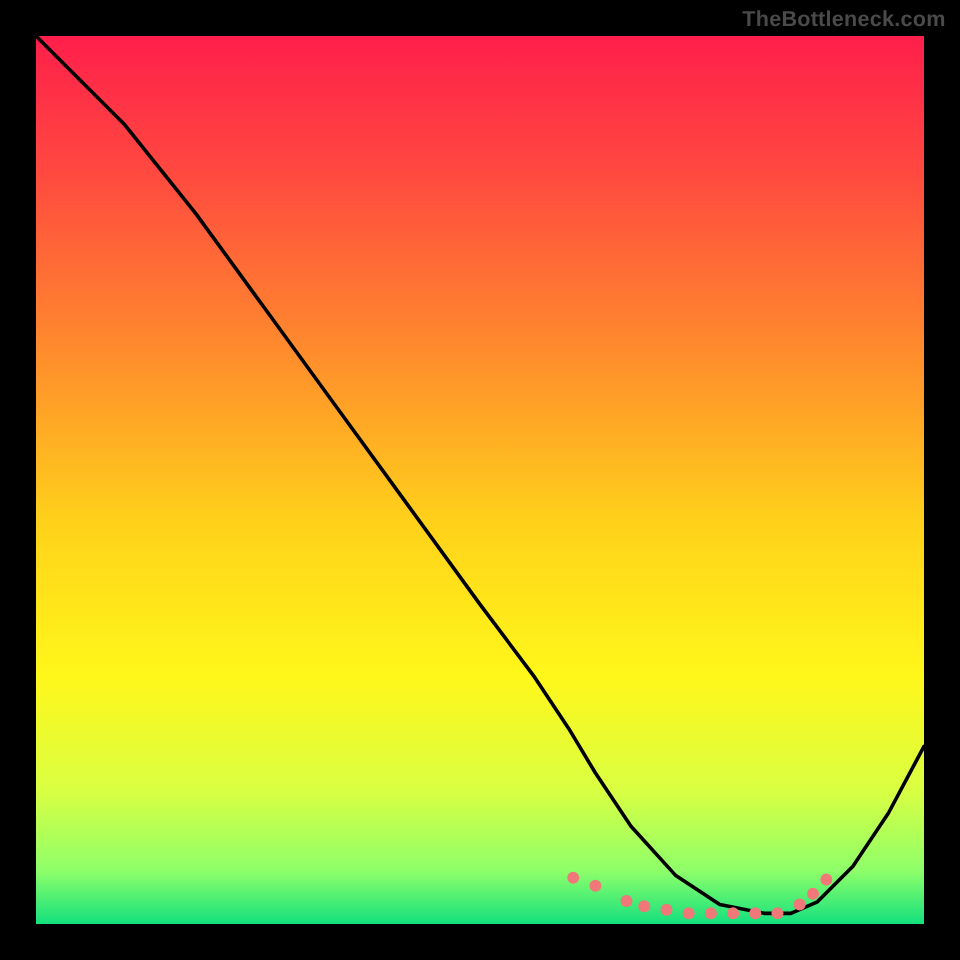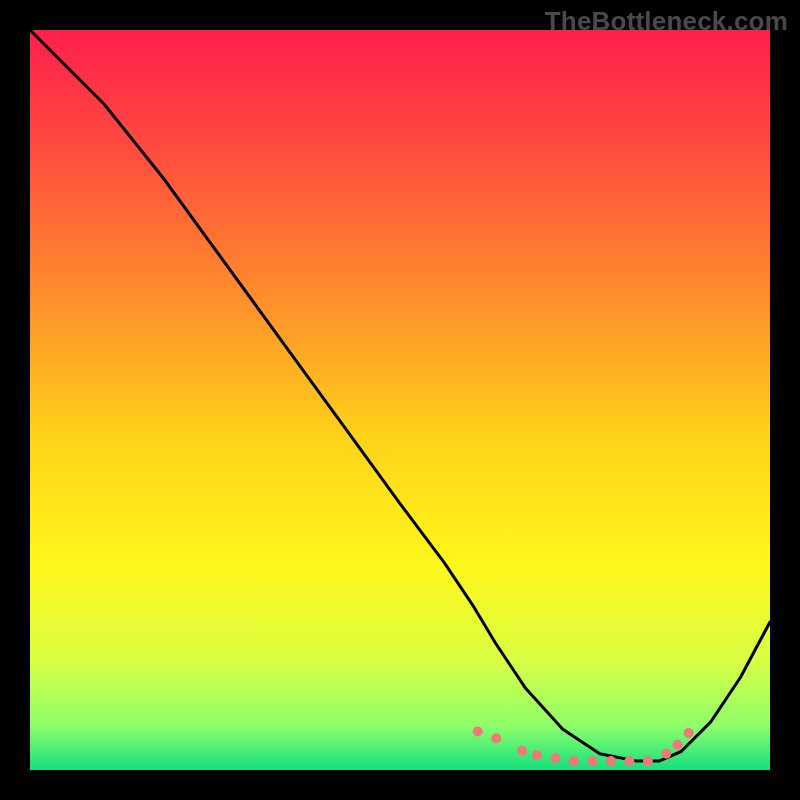--- a/index.html
+++ b/index.html
@@ -8,21 +8,21 @@
     position: relative;
     width: 800px;
     height: 800px;
     background: #000;
   }
   .watermark {
     position: absolute;
     top: 6px;
     right: 12px;
     font-family: Arial, Helvetica, sans-serif;
-    font-size: 26px;
+    font-size: 18px;
     font-weight: 600;
     color: #4a4a4a;
     letter-spacing: 0.2px;
     text-align: right;
   }
   .plot-frame {
     position: absolute;
     left: 30px;
     top: 30px;
     width: 740px;

